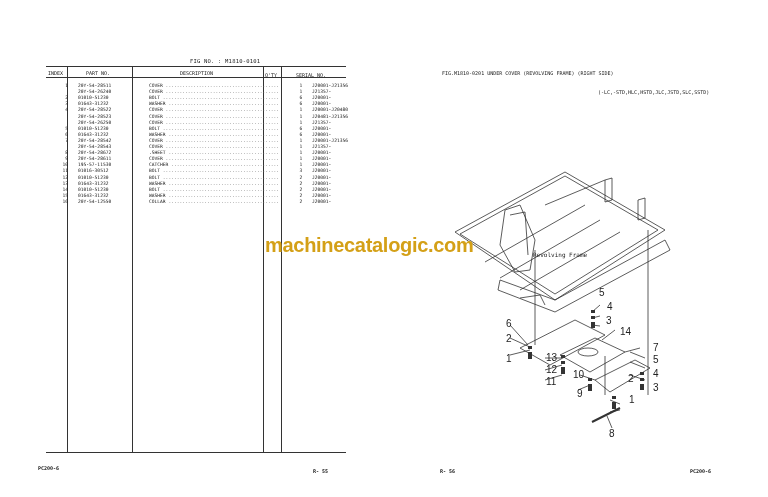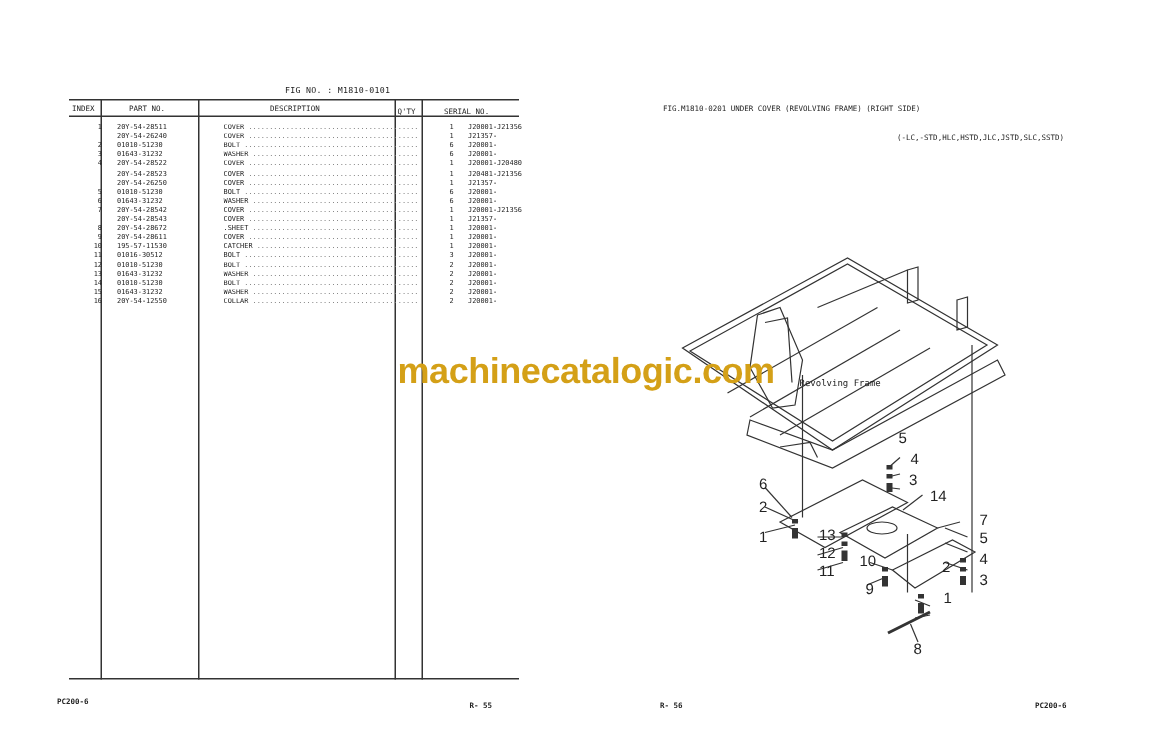--- a/index.html
+++ b/index.html
@@ -13,21 +13,21 @@
   .row { position:absolute; height:5.2px; font-size:4.6px; line-height:5.2px; white-space:nowrap; }
   .c-idx { position:absolute; left:0; width:22px; text-align:right; }
   .c-pn { position:absolute; left:32px; }
   .c-desc { position:absolute; left:103px; width:130px; overflow:hidden; }
   .c-desc .lead { color:#777; }
   .c-qty { position:absolute; left:248px; width:14px; text-align:center; }
   .c-ser { position:absolute; left:266px; }
   .footer { position:absolute; top:465px; font-size:5px; font-weight:bold; }
   .fig-title { position:absolute; left:442px; top:70px; font-size:5px; }
   .fig-sub { position:absolute; left:598px; top:89px; font-size:5px; }
-  .watermark { position:absolute; left:265px; top:234px; font-family:"Liberation Sans", sans-serif; font-weight:bold; font-size:24px; color:#d4a017; letter-spacing:-0.3px; }
+  .watermark { position:absolute; left:265px; top:234px; font-family:"Liberation Sans", sans-serif; font-weight:bold; font-size:20px; color:#d4a017; letter-spacing:-0.3px; }
   .callout { position:absolute; font-family:"Liberation Sans", sans-serif; font-size:10px; color:#222; }
   svg.diagram { position:absolute; left:0; top:0; }
 </style>
 </head>
 <body>
 
 <div class="page left-page">
   <div class="fig-no">FIG NO. : M1810-0101</div>
 
   <div class="rule" style="left:46px;top:66px;width:300px;height:1px;"></div>

